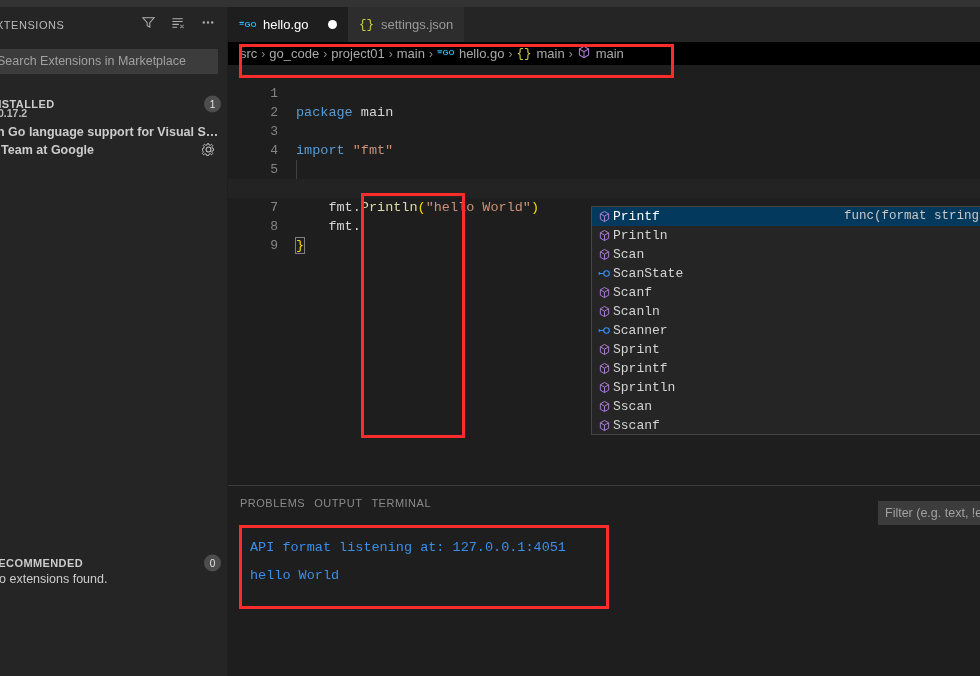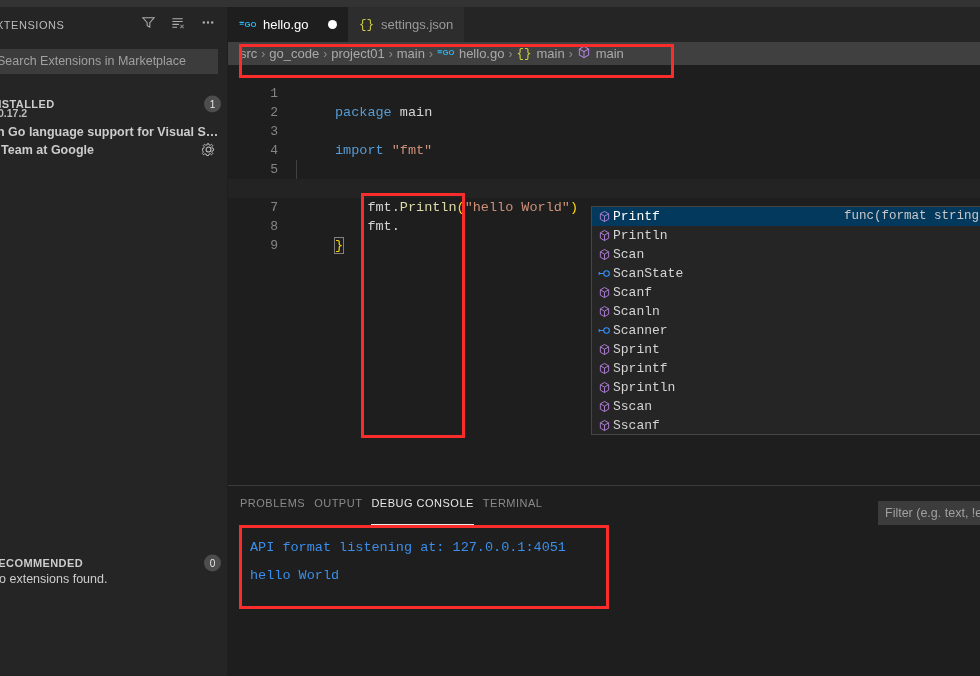--- a/index.html
+++ b/index.html
@@ -98,40 +98,40 @@
     display:flex; align-items:center; gap:7px; padding:0 11px;
     font-size:13px; white-space:nowrap;
   }
   .tab.active { background:#1e1e1e; color:#ffffff; }
   .tab.inactive { background:#2d2d2d; color:#9a9a9a; }
   .tab .dot { width:9px; height:9px; border-radius:50%; background:#ffffff; margin-left:12px; }
   .tab .jsonico { color:#cbcb41; font-size:12.5px; font-family:"Liberation Mono", monospace; }
 
   .breadcrumbs {
     position:absolute; left:0; top:35px; width:752px; height:23px;
-    background:#404040; display:flex; align-items:center;
+    background:#000000; display:flex; align-items:center;
     font-size:13px; color:#a9a9a9; white-space:nowrap; overflow:hidden;
     padding-left:12px;
   }
   .bc { display:flex; align-items:center; gap:5px; }
   .bc-sep { color:#8c8c8c; margin:0 4px; font-size:12px; }
 
   
   .code {
     position:absolute; left:0; top:58px; width:752px; height:420px;
     background:#1e1e1e;
     font-family:"Liberation Mono", monospace; font-size:13.5px;
   }
   .line { position:absolute; left:0; width:752px; height:19px; line-height:19px; white-space:pre; }
   .line.cur { background:#232323; }
   .ln {
     position:absolute; left:0; width:50px; text-align:right;
     color:#858585; font-size:13px;
   }
-  .lc { position:absolute; left:68px;margin-left:39px; }
+  .lc { position:absolute; left:68px; }
   .indent-guide { position:absolute; left:68px; width:1px; background:#404040; }
 
   .kw  { color:#569cd6; }
   .fn  { color:#dcdcaa; }
   .str { color:#ce9178; }
   .pl  { color:#d4d4d4; }
   .br1 { color:#ffd700; }
   .cursor-box { outline:1px solid #808080; }
 
   
@@ -473,21 +473,20 @@
           </div>
         </div>
     </div>
 
     <div class="panel">
       <div class="panel-top-border"></div>
 
       <div class="panel-tabs">
         <span class="ptab">PROBLEMS</span>
         <span class="ptab">OUTPUT</span>
-        <span class="ptab active">DEBUG CONSOLE</span>
         <span class="ptab">TERMINAL</span>
       </div>
 
       <div class="filter-box">Filter (e.g. text, !exc</div>
 
       <div class="console">
         <div class="cline c-info" style="top:0px;">API format listening at: 127.0.0.1:4051</div>
         <div class="cline c-info" style="top:28px;">hello World</div>
       </div>
     </div>

